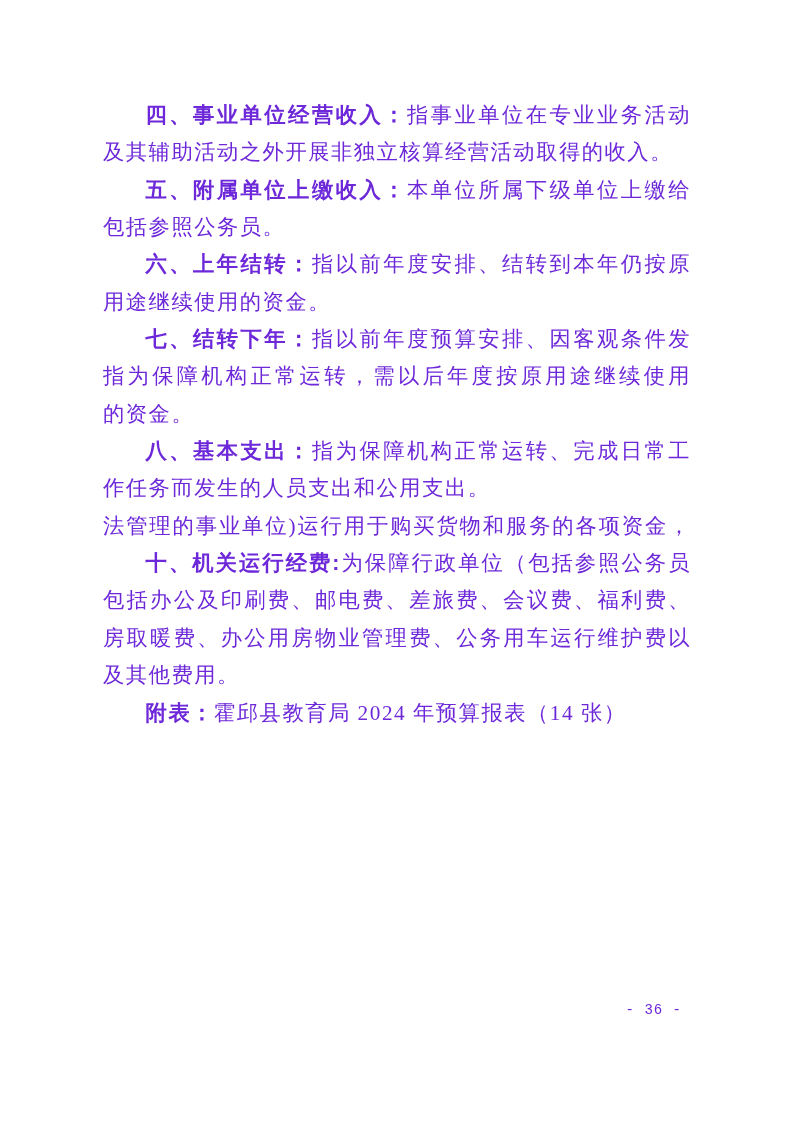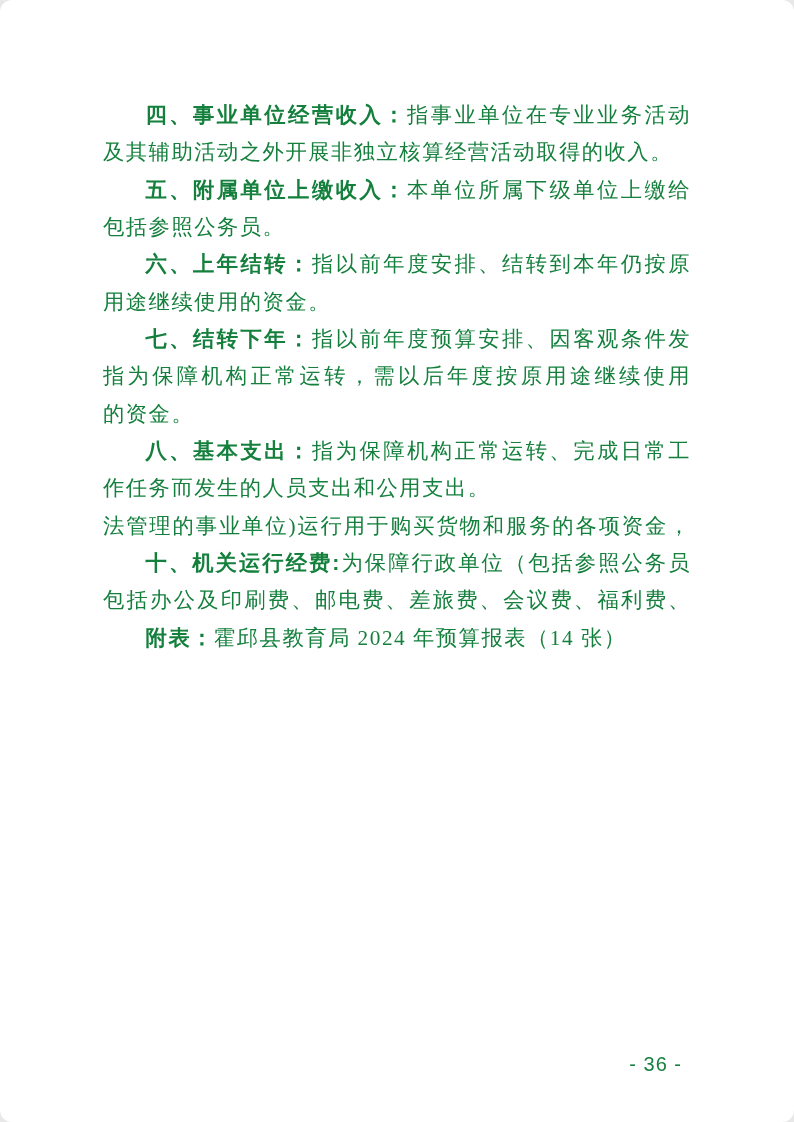--- a/index.html
+++ b/index.html
@@ -3,23 +3,22 @@
 <meta charset="utf-8">
 <style>
   html, body { margin: 0; padding: 0; background: #e8e8e8; }
   .page {
     position: relative;
     width: 794px;
     height: 1122px;
     margin: 0 auto;
     background: #ffffff;
     font-family: "Liberation Serif", "DejaVu Serif", serif;
-    color: #15803d;
+    color: #6d28d9;
     overflow: hidden;
-    border-radius: 12px;
   }
   .content {
     position: absolute;
     left: 103px;
     top: 97px;
     width: 588px;
   }
   .ln {
     font-size: 21.3px;
     line-height: 37.35px;
@@ -28,25 +27,25 @@
     text-align-last: left;
   }
   .ln.jf { text-align-last: justify; }
   .ln.first { text-indent: 2em; }
   .lead {
     font-family: "Liberation Sans", "DejaVu Sans", sans-serif;
     font-weight: 700;
   }
   .page-num {
     position: absolute;
-    top: 1053px;
+    top: 1002px;
     right: 112px;
-    font-size: 20px;
+    font-size: 14px;
     letter-spacing: 1px;
-    font-family: Liberation Sans, sans-serif;
+    font-family: Liberation Mono, monospace;
   }
 </style>
 </head>
 <body>
 
 <div class="page">
   <div class="content">
 
     <div class="ln first jf"><span class="lead">四、事业单位经营收入：</span><span>指事业单位在专业业务活动</span></div>
     <div class="ln"><span>及其辅助活动之外开展非独立核算经营活动取得的收入。</span></div>
@@ -61,19 +60,21 @@
     <div class="ln jf"><span>指为保障机构正常运转，需以后年度按原用途继续使用</span></div>
     <div class="ln"><span>的资金。</span></div>
 
     <div class="ln first jf"><span class="lead">八、基本支出：</span><span>指为保障机构正常运转、完成日常工</span></div>
     <div class="ln"><span>作任务而发生的人员支出和公用支出。</span></div>
 
 
     <div class="ln jf"><span>法管理的事业单位)运行用于购买货物和服务的各项资金，</span></div>
     <div class="ln first jf"><span class="lead">十、机关运行经费:</span><span>为保障行政单位（包括参照公务员</span></div>
     <div class="ln jf"><span>包括办公及印刷费、邮电费、差旅费、会议费、福利费、</span></div>
+    <div class="ln jf"><span>房取暖费、办公用房物业管理费、公务用车运行维护费以</span></div>
+    <div class="ln"><span>及其他费用。</span></div>
 
     <div class="ln first"><span class="lead">附表：</span><span>霍邱县教育局 2024 年预算报表（14 张）</span></div>
 
   </div>
 
   <div class="page-num">- 36 -</div>
 </div>
 
 </body></html>

